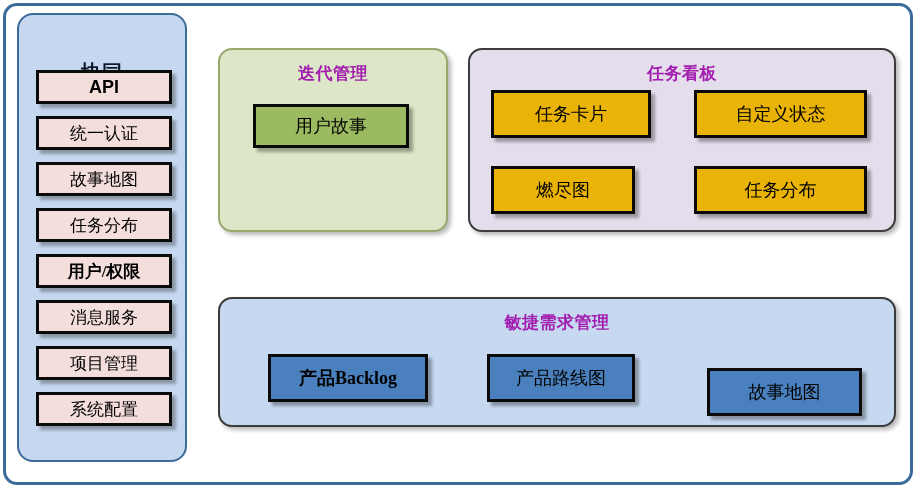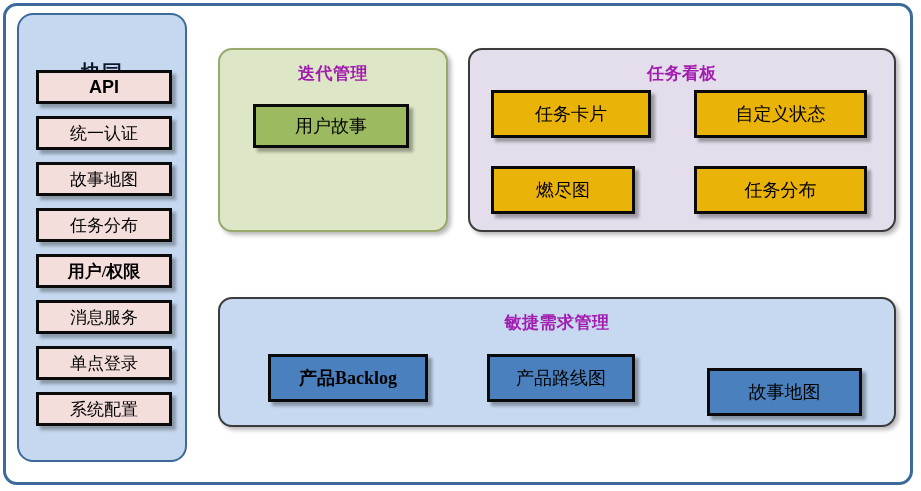--- a/index.html
+++ b/index.html
@@ -104,21 +104,21 @@
   <div class="sidebar">
     <div class="sidebar-title">协同</div>
 
     <div class="side-list">
       <div class="side-item api">API</div>
       <div class="side-item">统一认证</div>
       <div class="side-item">故事地图</div>
       <div class="side-item">任务分布</div>
       <div class="side-item mixed">用户/权限</div>
       <div class="side-item">消息服务</div>
-      <div class="side-item">单点登录</div>
+      <div class="side-item">项目管理</div>
       <div class="side-item">系统配置</div>
     </div>
   </div>
 
   <div class="panel panel-green">
     <div class="panel-title">迭代管理</div>
   </div>
   <div class="box box-green g1">用户故事</div>
 
   <div class="panel panel-purple">

